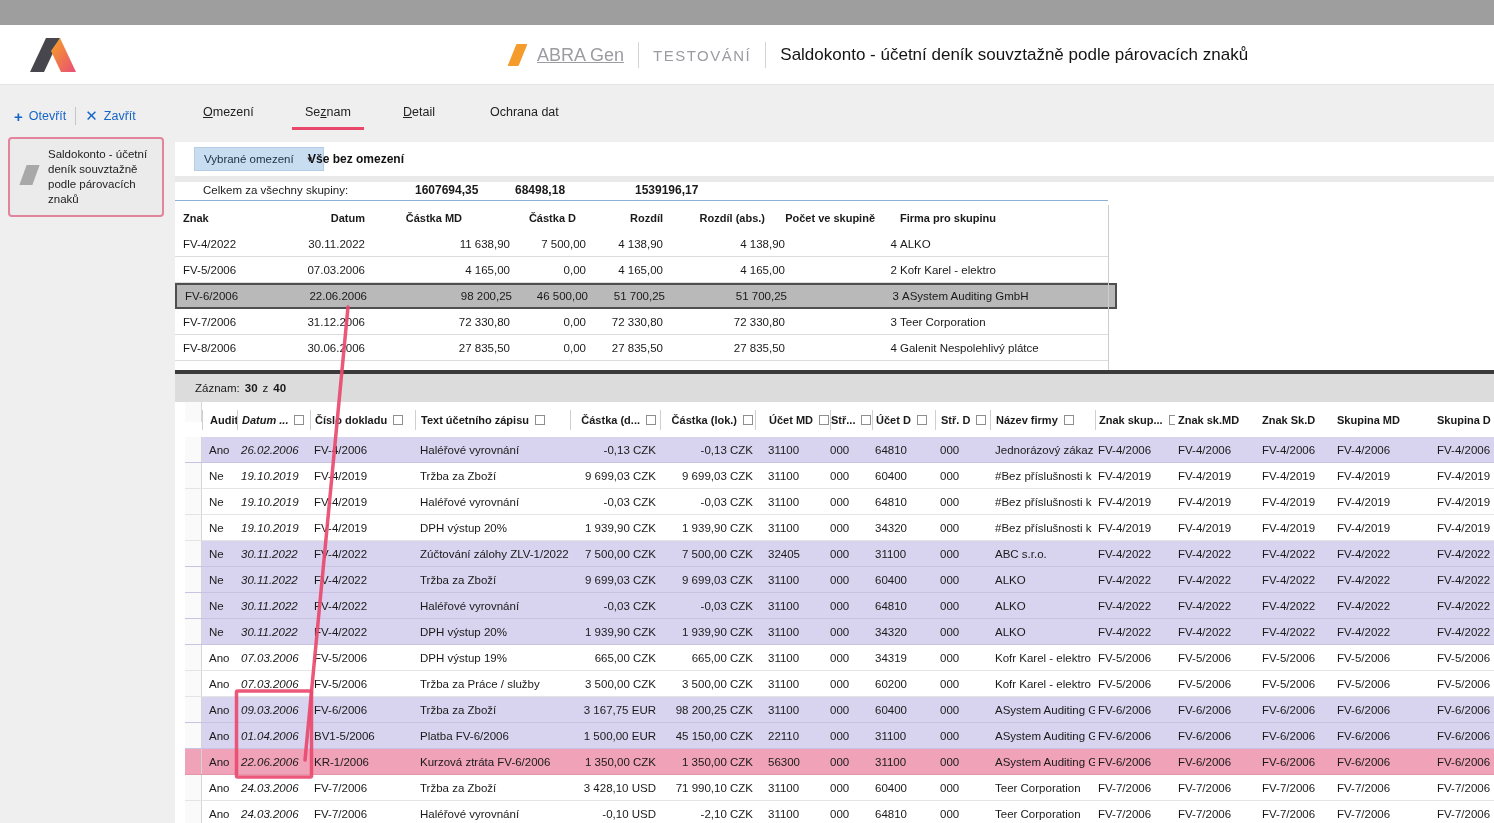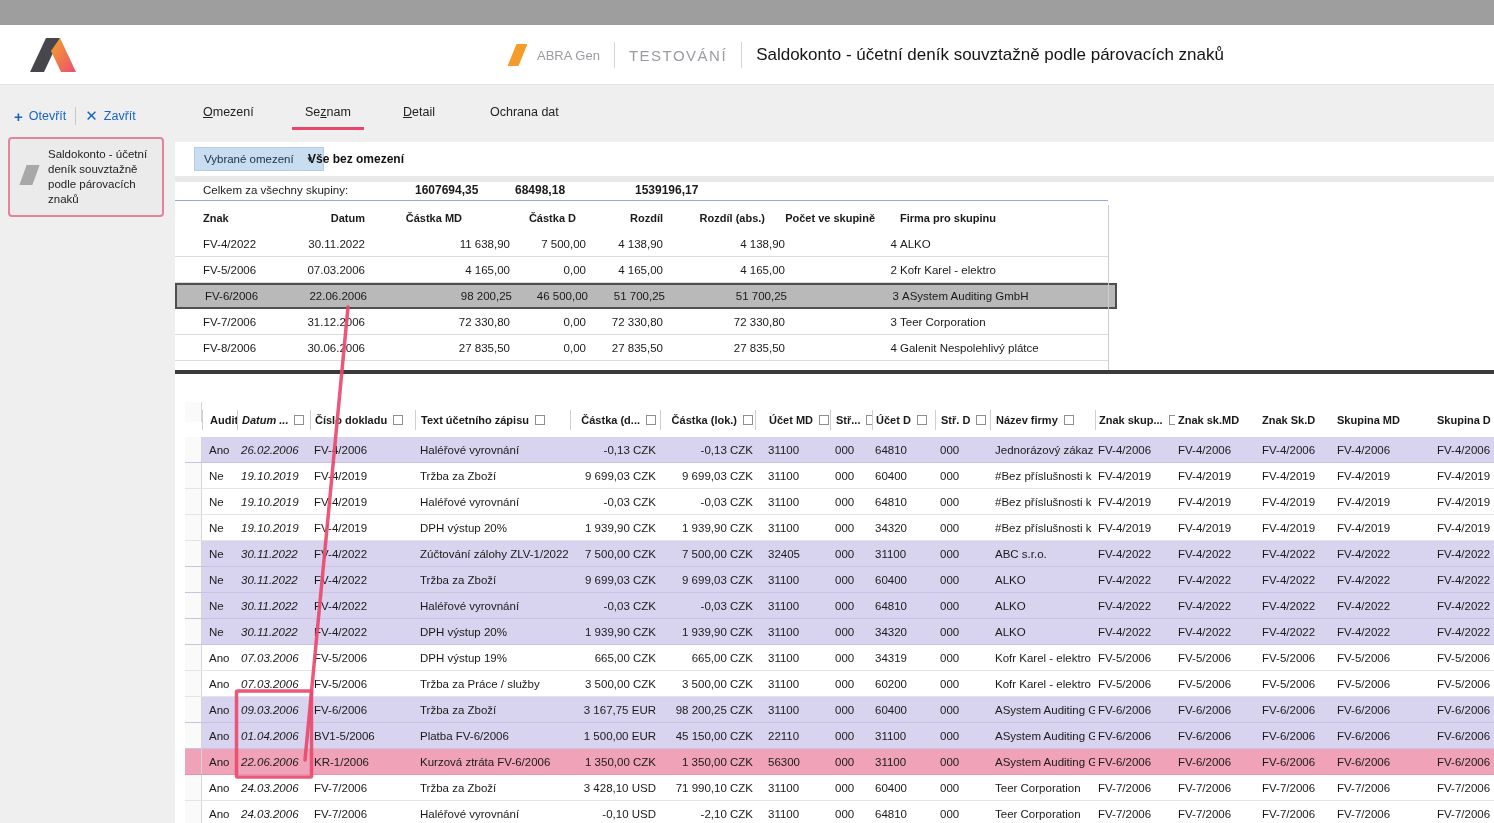--- a/index.html
+++ b/index.html
@@ -7,21 +7,21 @@
     width:1494px;height:823px;position:relative;overflow:hidden;
     background:#efefef;color:#1a1a1a;
     font-family:"Liberation Sans","DejaVu Sans",sans-serif;
   }
   .topbar{position:absolute;left:0;top:0;width:1494px;height:25px;background:#9e9e9e;}
   .appheader{position:absolute;left:0;top:25px;width:1494px;height:60px;background:#ffffff;border-bottom:1px solid #e4e4e4;box-sizing:border-box;}
   .brand{position:absolute;left:30px;top:10px;display:flex;align-items:flex-start;gap:9px;flex-direction:column;}
   .brand-text{font-size:27px;font-weight:bold;color:#3c3c42;letter-spacing:1px;}
   .crumbs{position:absolute;left:512px;top:0;height:60px;display:flex;align-items:center;gap:14px;}
   .crumb-slash{width:11px;height:22px;background:#f49b2b;transform:skewX(-22deg);border-radius:1px;}
-  .crumb-gray{font-size:13px;color:#9b9ba1;}
+  .crumb-gray{font-size:18px;color:#9b9ba1;text-decoration:underline;}
   .crumb-env{font-size:15px;color:#9b9ba1;letter-spacing:1.5px;}
   .crumb-div{width:1px;height:26px;background:#d4d4d4;}
   .page-title{font-size:17px;color:#141414;}
 
   
   .sidebar{position:absolute;left:0;top:85px;width:175px;height:738px;background:#efefef;}
   .side-actions{position:absolute;left:14px;top:22px;display:flex;align-items:center;font-size:12.5px;color:#1565c8;}
   .s-ico{font-size:15px;font-weight:bold;margin-right:6px;color:#1565c8;}
   .s-div{width:1px;height:18px;background:#c6c6c6;margin:0 9px;}
   .task-card{position:absolute;left:8px;top:52px;width:156px;box-sizing:border-box;
@@ -54,21 +54,21 @@
   .amt2{left:340px;width:97px;}
   .amt3{left:460px;width:107px;}
   .totals-line{position:absolute;left:0;top:58px;width:933px;height:1px;background:#8cb0d6;}
 
   
   .group-grid{position:absolute;left:0;top:63px;width:933px;}
   .group-header{display:flex;height:26px;align-items:center;font-weight:bold;font-size:11px;}
   .grow{display:flex;height:26px;align-items:center;font-size:11.5px;border-bottom:1px solid #dcdcdc;box-sizing:border-box;}
   .grow.selected{background:#b9b9b9;border:2px solid #4f4f4f;width:942px;}
   .gcell{white-space:nowrap;overflow:hidden;box-sizing:border-box;flex:none;}
-  .gc0{width:110px;padding-left:28px;}
+  .gc0{width:110px;padding-left:8px;}
   .gc1{width:80px;text-align:right;}
   .gc2{width:145px;text-align:right;}
   .gc3{width:76px;text-align:right;}
   .gc4{width:77px;text-align:right;}
   .gc5{width:122px;text-align:right;}
   .gc6{width:112px;text-align:right;}
   .gc7{width:211px;padding-left:3px;}
   .group-header .gc2{padding-right:48px;}
   .group-header .gc3{padding-right:10px;}
   .group-header .gc5{padding-right:20px;}
@@ -93,21 +93,21 @@
   .jcell{white-space:nowrap;overflow:hidden;box-sizing:border-box;flex:none;}
   .jc-gutter{width:17px;align-self:stretch;background:#fafafa;border-right:1px solid #d5d5d5;}
   .jrow.pink .jc-gutter{background:#f0a2b8;}
   .jc0{width:35px;padding-left:7px;}
   .jc1{width:73px;padding-left:4px;font-style:italic;}
   .jc2{width:105px;padding-left:4px;}
   .jc3{width:155px;padding-left:5px;}
   .jc4{width:90px;text-align:right;padding-right:4px;}
   .jc5{width:95px;text-align:right;padding-right:2px;}
   .jc6{width:75px;padding-left:13px;}
-  .jc7{width:42px;padding-left:5px;}
+  .jc7{width:42px;}
   .jc8{width:63px;padding-left:3px;}
   .jc9{width:55px;padding-left:5px;}
   .jc10{width:105px;padding-left:5px;}
   .jc11{width:80px;padding-left:3px;}
   .jc12{width:83px;padding-left:3px;}
   .jc13{width:75px;padding-left:4px;}
   .jc14{width:79px;padding-left:4px;}
   .jc15{width:82px;padding-left:25px;}
 
   .annotation{position:absolute;left:0;top:0;z-index:50;pointer-events:none;}
@@ -246,20 +246,26 @@
             <div class="gcell gc5">27 835,50</div>
             <div class="gcell gc6">4</div>
             <div class="gcell gc7">Galenit Nespolehlivý plátce</div>
           </div>
         </div>
     </div>
     <div class="gvline"></div>
 
     <div class="darkbar"></div>
 
+    <div class="record-bar">
+      <span>Záznam:</span>
+      <b>30</b>
+      <span>z</span>
+      <b>40</b>
+    </div>
 
     <div class="journal">
       <div class="jheader">
           <div class="jcell jc-gutter nosep"></div>
           <div class="jcell jc0"><span>Audit</span></div>
           <div class="jcell jc1"><span>Datum ...</span><span class="fsq"></span></div>
           <div class="jcell jc2"><span>Číslo dokladu</span><span class="fsq"></span></div>
           <div class="jcell jc3"><span>Text účetního zápisu</span><span class="fsq"></span></div>
           <div class="jcell jc4"><span>Částka (d...</span><span class="fsq"></span></div>
           <div class="jcell jc5"><span>Částka (lok.)</span><span class="fsq"></span></div>

